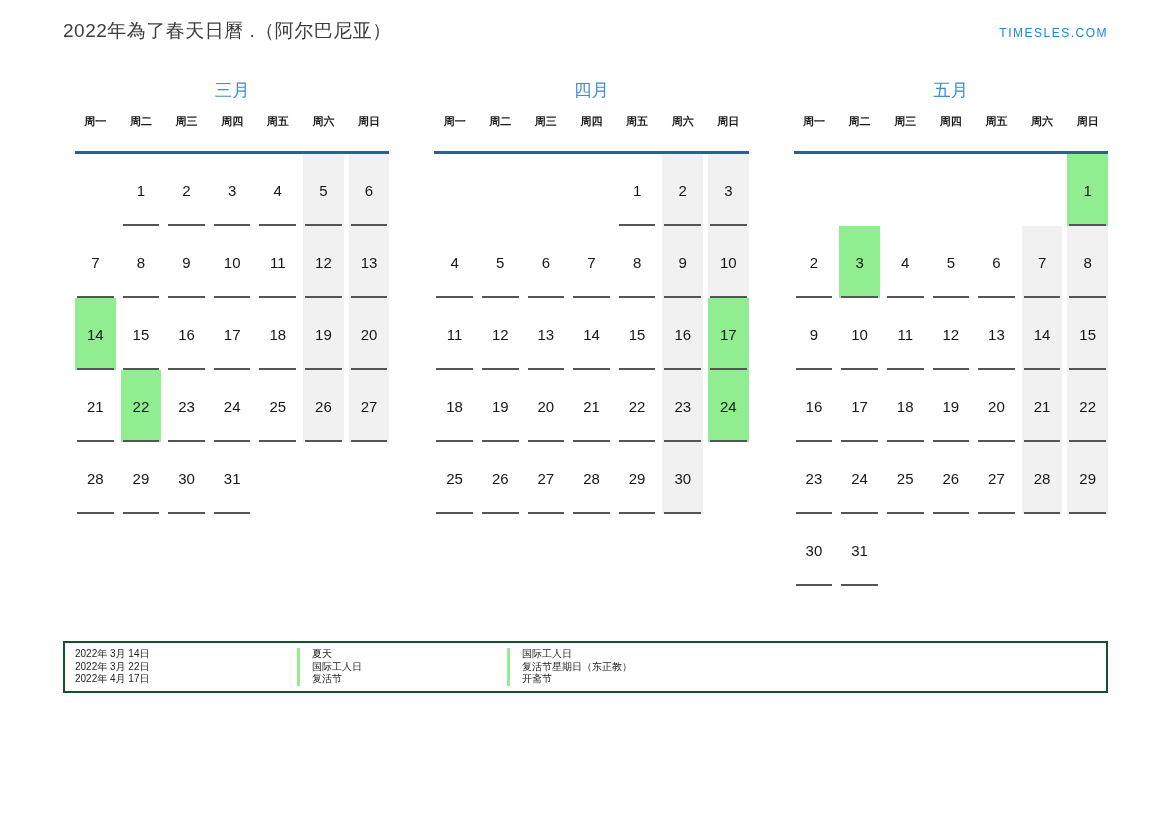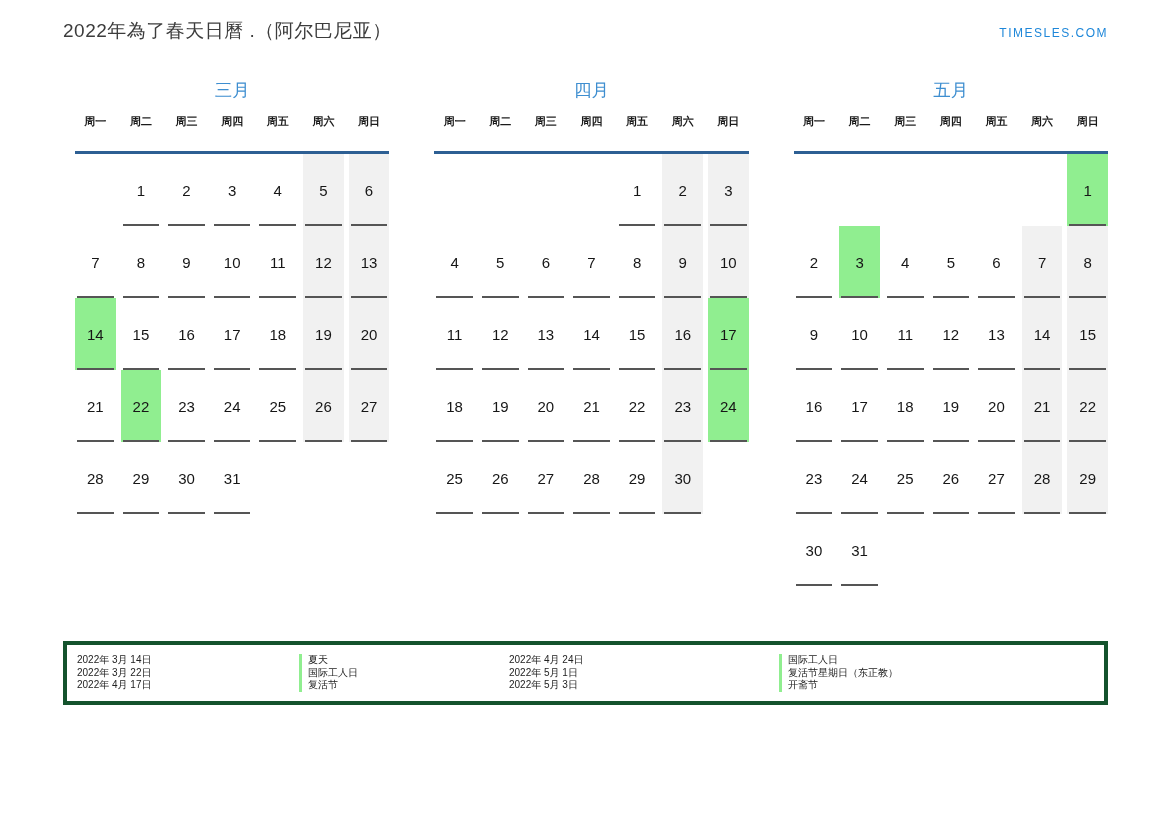--- a/index.html
+++ b/index.html
@@ -53,29 +53,29 @@
     height:72px;position:relative;display:flex;align-items:center;
     justify-content:center;font-size:15px;color:#161616;
   }
   .cell.weekend{background:var(--weekend-gray);}
   .cell.holiday{background:var(--holiday-green);}
   .cell .u{
     position:absolute;left:2px;right:2px;bottom:0;height:0;
     border-bottom:2px solid var(--cell-line);
   }
   .legend{
-    margin:55px 61px 0 63px;height:64px;border:4px solid #14532d;
+    margin:55px 61px 0 63px;height:52px;border:2px solid #14532d;
     display:grid;grid-template-columns:222px 210px 270px 1fr;
     align-content:center;padding-left:10px;
   }
   .legend-line{
     font-size:10px;line-height:12.5px;color:#222222;white-space:nowrap;
   }
   .legend-name{
-    border-left:3px solid var(--holiday-green);padding-left:6px;
+    border-left:3px solid var(--holiday-green);padding-left:12px;
   }
 </style>
 </head>
 <body>
 
 <div class="header">
   <h1 class="page-title">2022年為了春天日曆 .（阿尔巴尼亚）</h1>
   <a class="site-logo">TIMESLES.COM</a>
 </div>
 
@@ -517,22 +517,17 @@
     <div class="legend-line">2022年 3月 14日</div>
     <div class="legend-line">2022年 3月 22日</div>
     <div class="legend-line">2022年 4月 17日</div>
   </div>
   <div>
     <div class="legend-line legend-name">夏天</div>
     <div class="legend-line legend-name">国际工人日</div>
     <div class="legend-line legend-name">复活节</div>
   </div>
   <div>
-    <div class="legend-line">2022年 4月 24日</div>
-    <div class="legend-line">2022年 5月 1日</div>
-    <div class="legend-line">2022年 5月 3日</div>
-  </div>
-  <div>
     <div class="legend-line legend-name">国际工人日</div>
     <div class="legend-line legend-name">复活节星期日（东正教）</div>
     <div class="legend-line legend-name">开斋节</div>
   </div>
 </div>
 
 </body></html>

